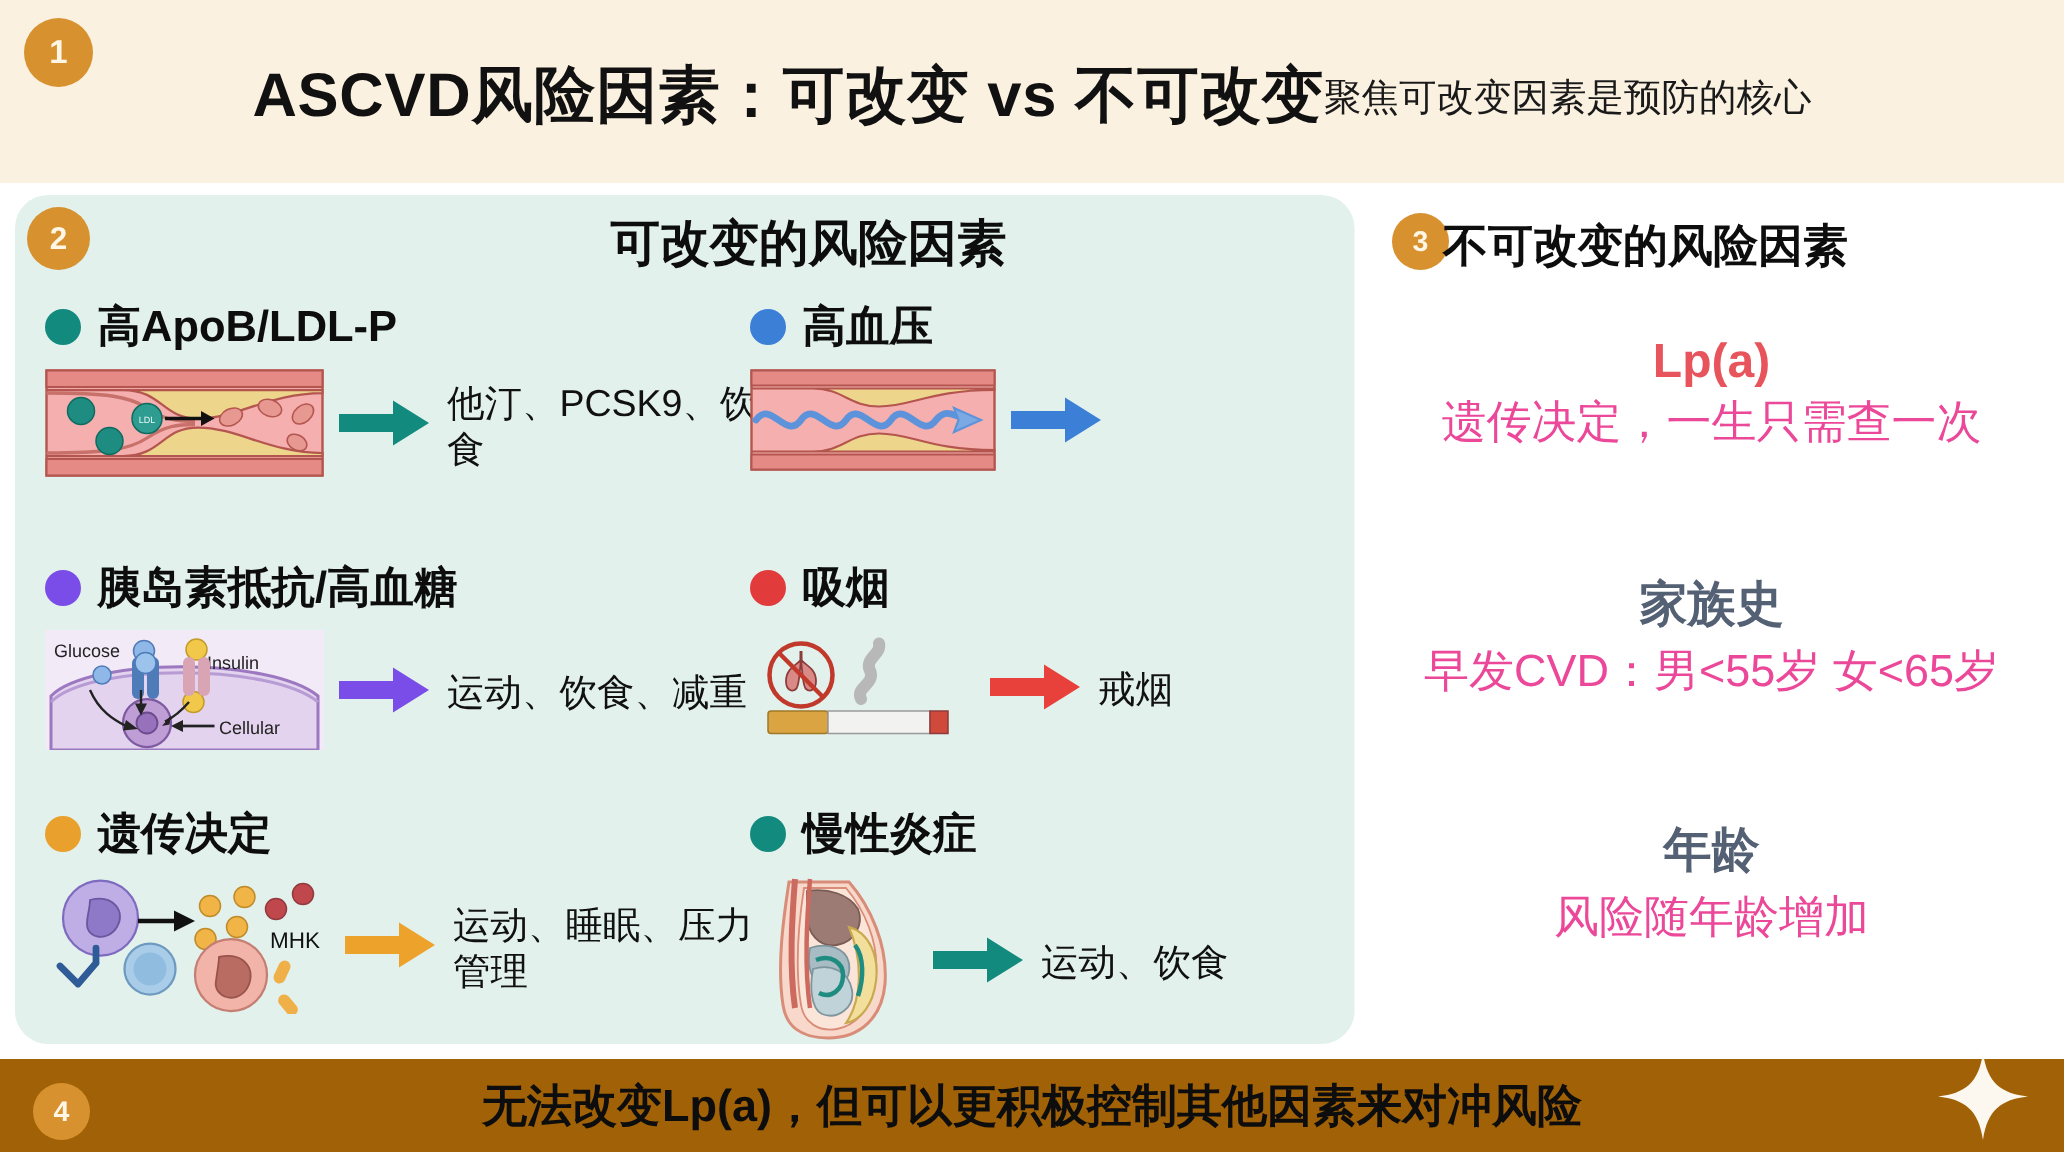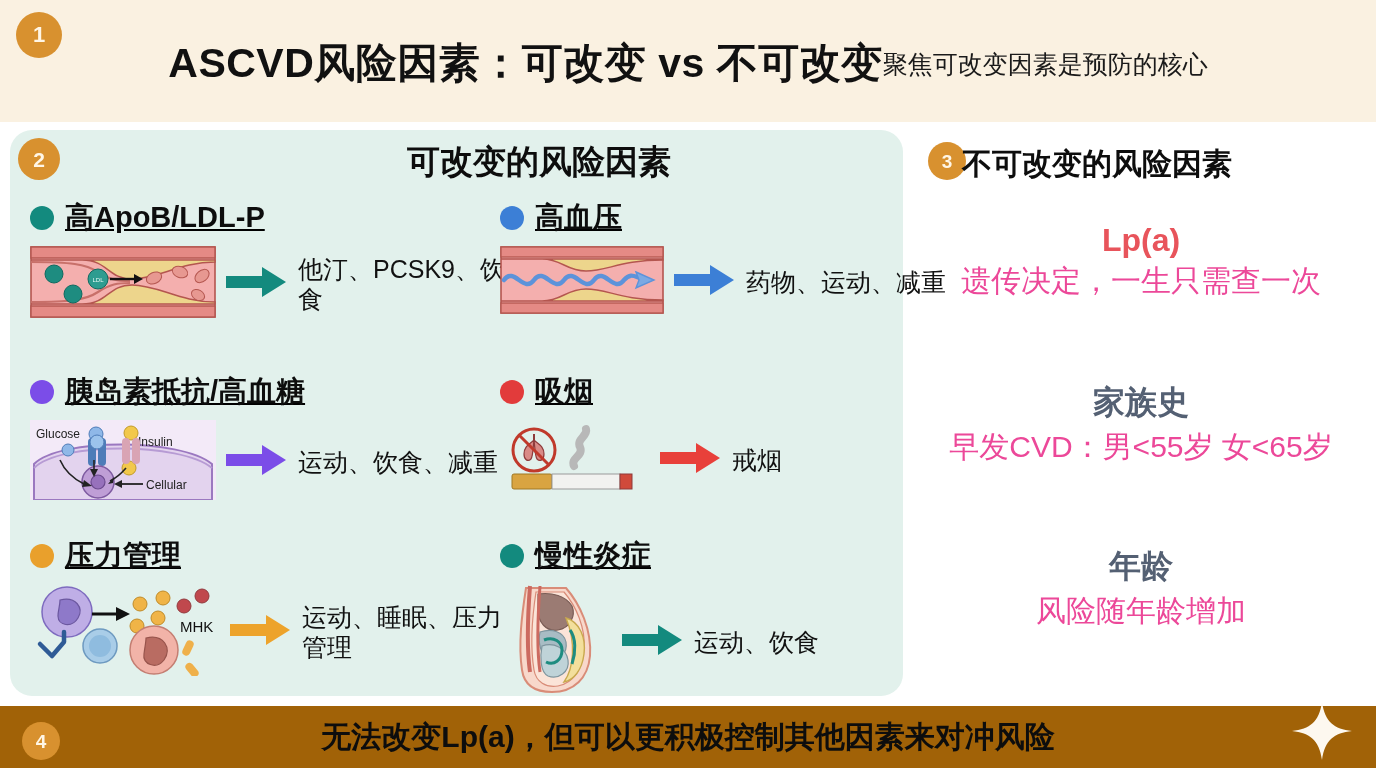--- a/index.html
+++ b/index.html
@@ -47,21 +47,21 @@
     position:absolute; left:10px; top:140px; width:1058px;
     text-align:center; font-size:33px; font-weight:bold; color:#0d0d0d;
   }
   .panel-right-title{
     position:absolute; left:962px; top:144px; width:390px;
     text-align:left; font-size:30px; font-weight:bold; color:#0d0d0d;
   }
 
   
   .factor{ position:absolute; }
-  .factor-head{ display:flex; align-items:center; gap:11px;text-decoration:underline; }
+  .factor-head{ display:flex; align-items:center; gap:11px; }
   .dot{ width:24px; height:24px; border-radius:50%; flex:none; }
   .factor-name{ font-size:29px; font-weight:bold; color:#0d0d0d; white-space:nowrap; }
   .factor-body{ display:flex; align-items:center; margin-top:8px; }
   .illus{ flex:none; }
   .arrow{ flex:none; margin:0 10px; }
   .treat{ font-size:25px; color:#111; line-height:1.22; max-width:210px; }
 
   
   .nm-block{ position:absolute; width:452px; text-align:center; }
   .nm-title{ font-size:32px; font-weight:bold; }
@@ -142,21 +142,20 @@
         <path d="M1,55 L42,55 C62,55 66,43 86,43 C108,43 120,54 163,54 L163,55 Z" fill="#EDD58C" stroke="#B4564F" stroke-width="1.4"></path>
         <path d="M4,34 C14,20 24,48 34,34 C44,20 54,48 64,34 C74,20 84,48 94,34 C104,20 114,48 124,34 C130,27 134,30 140,32" fill="none" stroke="#5C93DA" stroke-width="4.5" stroke-linecap="round"></path>
         <polygon points="136,26 154,34 136,42 139,34" fill="#7BA9E3" stroke="#5C93DA" stroke-width="1.4"></polygon>
       </svg>
     </span>
     <span class="arrow">
       <svg width="62" height="34" viewBox="0 0 62 34">
         <path d="M0,11 L36,11 L36,2 L60,17 L36,32 L36,23 L0,23 Z" fill="#3C7FD6"></path>
       </svg>
     </span>
-    <span class="treat">药物、运动、减重</span>
   </div>
 </div>
 
 <div class="factor" style="left:30px; top:372px;">
   <div class="factor-head">
     <span class="dot" style="background:#7B4DE8;"></span>
     <span class="factor-name">胰岛素抵抗/高血糖</span>
   </div>
   <div class="factor-body">
     <span class="illus">
@@ -221,21 +220,21 @@
         <path d="M0,11 L36,11 L36,2 L60,17 L36,32 L36,23 L0,23 Z" fill="#E8403A"></path>
       </svg>
     </span>
     <span class="treat">戒烟</span>
   </div>
 </div>
 
 <div class="factor" style="left:30px; top:536px;">
   <div class="factor-head">
     <span class="dot" style="background:#E9A02C;"></span>
-    <span class="factor-name">压力管理</span>
+    <span class="factor-name">遗传决定</span>
   </div>
   <div class="factor-body">
     <span class="illus">
       <svg width="190" height="92" viewBox="0 0 190 92">
         <circle cx="37" cy="28" r="25" fill="#BFAEE6" stroke="#7E6BBF" stroke-width="1.5"></circle>
         <path d="M30,16 C46,12 54,24 48,34 C42,44 28,42 28,32 C28,26 30,22 30,16 Z" fill="#8E79C9" stroke="#6B579F" stroke-width="1.2"></path>
         <circle cx="70" cy="62" r="17" fill="#A9CDE8" stroke="#6E9AC0" stroke-width="1.5"></circle>
         <circle cx="70" cy="62" r="11" fill="#8FBCDF"></circle>
         <path d="M22,72 L34,58 M22,72 L10,60 M34,58 L34,48" stroke="#2F5B96" stroke-width="4.5" stroke-linecap="round"></path>
         <line x1="62" y1="30" x2="86" y2="30" stroke="#111" stroke-width="3"></line>

